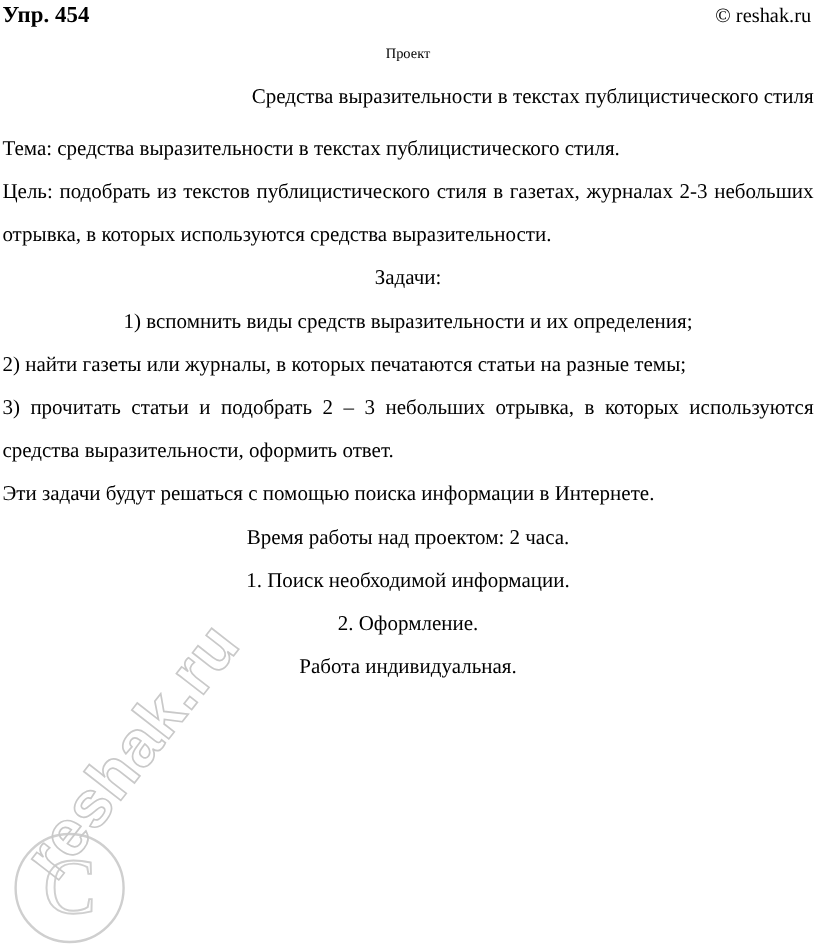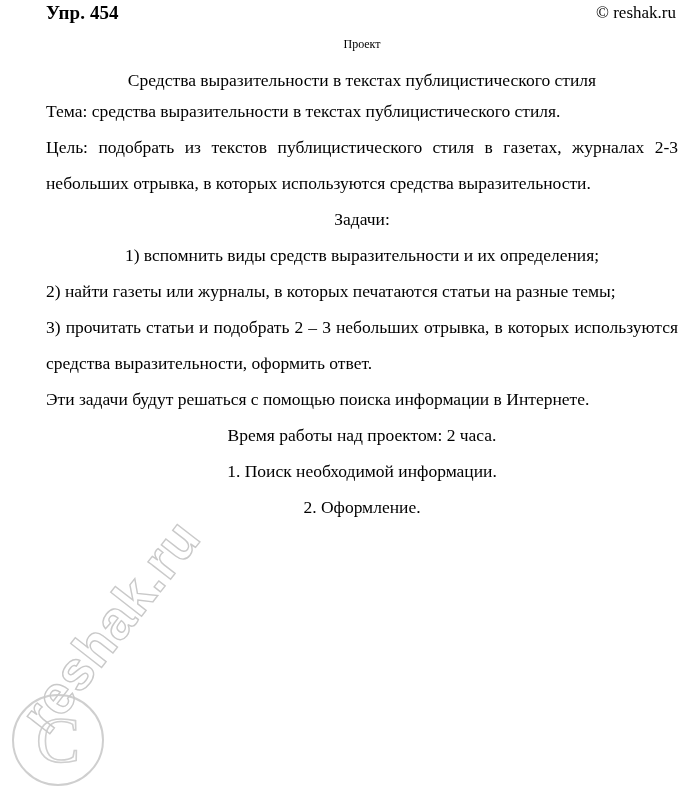--- a/index.html
+++ b/index.html
@@ -17,21 +17,20 @@
     color: #000000;
     -webkit-font-smoothing: antialiased;
   }
 
   .page {
     position: relative;
     width: 680px;
     height: 792px;
     box-sizing: border-box;
     z-index: 2;
-    padding-left: 44px;
   }
 
   
   .header {
     position: relative;
     display: flex;
     align-items: flex-start;
     justify-content: space-between;
     padding: 2px 2px 0 2px;
     height: 26px;
@@ -58,36 +57,36 @@
     box-sizing: border-box;
   }
 
   .title-center {
     text-align: center;
     font-size: 12px;
     line-height: 21px;
     margin: 8px 0 0 0;
   }
   .subtitle-center {
-    text-align: center;
+    text-align: right;
     font-size: 17.5px;
     line-height: 21px;
     margin: 15px 0 0 0;
   }
 
   p.para {
     margin: 0;
     font-size: 17.5px;
     line-height: 36px;
     text-align: justify;
     text-justify: inter-word;
     hyphens: none;
   }
   p.para.first-body {
-    margin-top: 2px;
+    margin-top: 14px;
   }
 
   p.para.left {
     text-align: center;
   }
 
   
   .watermark {
     position: absolute;
     left: 0;
@@ -175,15 +174,16 @@
     <p class="para">Эти задачи будут решаться с помощью поиска информации в Интернете.</p>
 
     <p class="para left">Время работы над проектом: 2 часа.</p>
 
 
     <p class="para left">1. Поиск необходимой информации.</p>
 
     <p class="para left">2. Оформление.</p>
 
 
+    <p class="para left">Работа индивидуальная.</p>
 
   </div>
 </div>
 
 </body></html>

